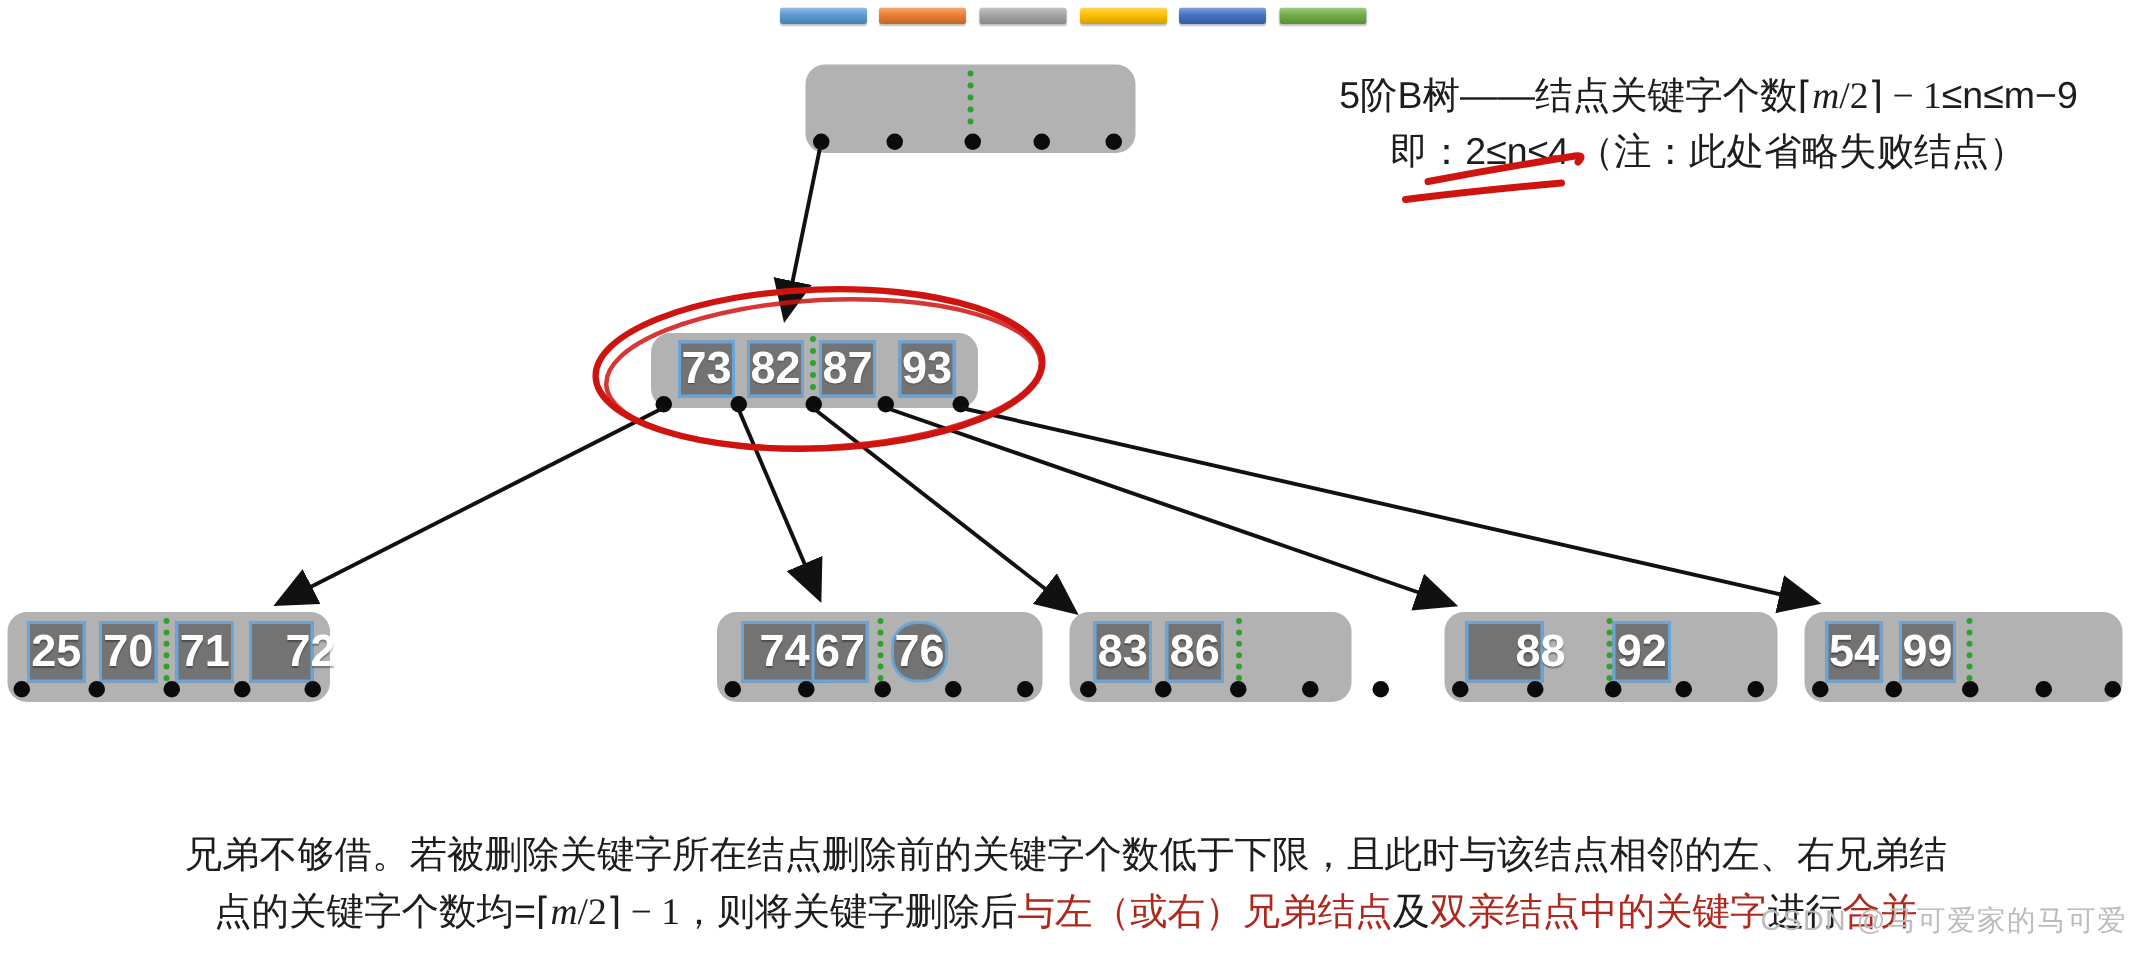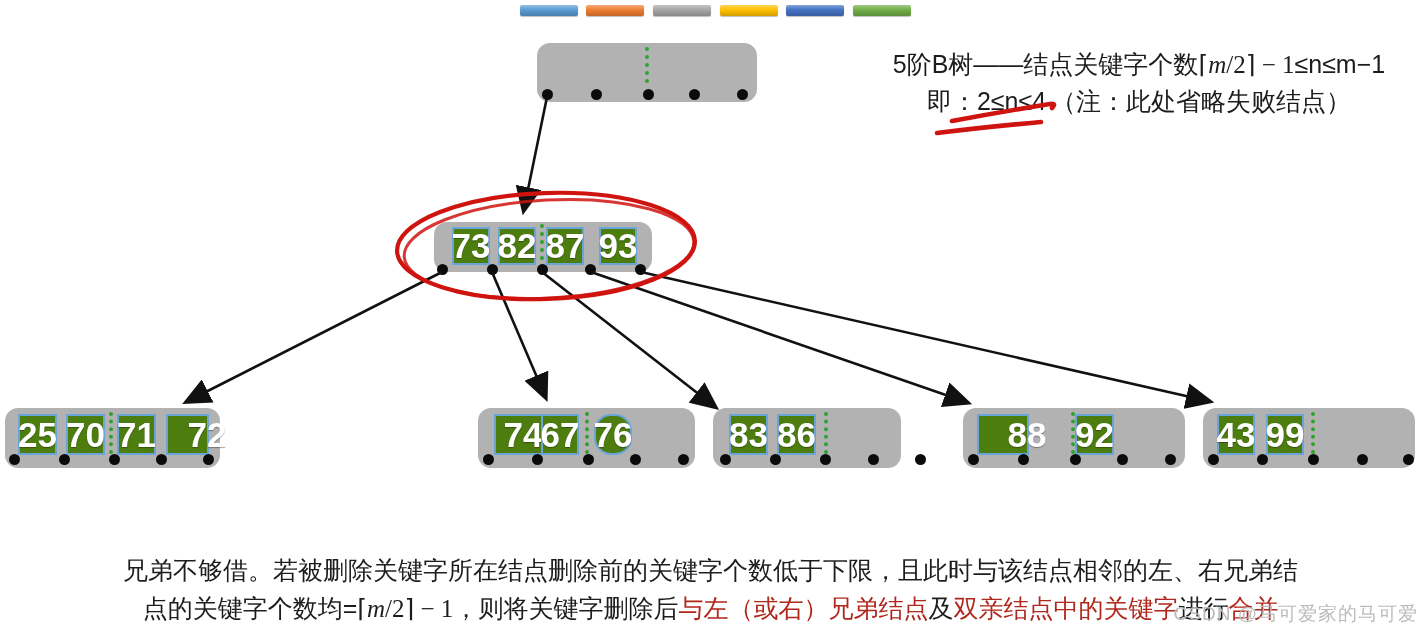--- a/index.html
+++ b/index.html
@@ -1,22 +1,22 @@
 <!DOCTYPE html>
 <html><head>
 <meta charset="utf-8">
 <style>
   html,body{margin:0;padding:0;background:#fff;}
   .stage{position:relative;width:1421px;height:635px;background:#ffffff;overflow:hidden;
          font-family:"Liberation Sans",sans-serif;color:#1d1d1f;}
   .bar{position:absolute;top:5px;width:58px;height:11px;border-radius:2px;
        box-shadow:0 1px 1px rgba(0,0,0,.25);}
   .node{position:absolute;background:#b2b2b2;border-radius:13px;}
-  .key{position:absolute;background:#4d7c0f;border:2px solid #69a5d7;color:#ffffff;
-       font-weight:bold;font-size:35px;display:flex;align-items:center;justify-content:center;
+  .key{position:absolute;background:#737373;border:2px solid #69a5d7;color:#ffffff;
+       font-weight:bold;font-size:30px;display:flex;align-items:center;justify-content:center;
        box-sizing:border-box;text-shadow:0 1px 1px rgba(0,0,0,.35);}
   .divider{position:absolute;width:0;border-left:4px dotted #2fa12f;}
   .dot{position:absolute;width:11px;height:11px;border-radius:50%;background:#0b0b0b;}
   .title{position:absolute;left:856px;top:46px;width:566px;text-align:center;
          font-size:25px;line-height:37px;white-space:nowrap;}
   .footer{position:absolute;left:0;top:551px;width:1421px;text-align:center;
           font-size:25px;line-height:38px;white-space:nowrap;}
   .math{font-family:"Liberation Serif",serif;}
   .math i{font-style:italic;}
   .red{color:#b0271c;}
@@ -32,21 +32,21 @@
   <div>
       <div class="bar" style="left: 520px; background-color: rgb(91, 155, 213); background-image: linear-gradient(rgba(255, 255, 255, 0.35), rgba(255, 255, 255, 0) 45%, rgba(0, 0, 0, 0.18));"></div>
       <div class="bar" style="left: 586px; background-color: rgb(237, 125, 49); background-image: linear-gradient(rgba(255, 255, 255, 0.35), rgba(255, 255, 255, 0) 45%, rgba(0, 0, 0, 0.18));"></div>
       <div class="bar" style="left: 653px; background-color: rgb(165, 165, 165); background-image: linear-gradient(rgba(255, 255, 255, 0.35), rgba(255, 255, 255, 0) 45%, rgba(0, 0, 0, 0.18));"></div>
       <div class="bar" style="left: 720px; background-color: rgb(255, 192, 0); background-image: linear-gradient(rgba(255, 255, 255, 0.35), rgba(255, 255, 255, 0) 45%, rgba(0, 0, 0, 0.18));"></div>
       <div class="bar" style="left: 786px; background-color: rgb(68, 114, 196); background-image: linear-gradient(rgba(255, 255, 255, 0.35), rgba(255, 255, 255, 0) 45%, rgba(0, 0, 0, 0.18));"></div>
       <div class="bar" style="left: 853px; background-color: rgb(112, 173, 71); background-image: linear-gradient(rgba(255, 255, 255, 0.35), rgba(255, 255, 255, 0) 45%, rgba(0, 0, 0, 0.18));"></div>
     </div>
 
   <div class="title">
-    <div><span>5阶B树——结点关键字个数</span><span class="math"><span>⌈</span><i>m</i><span>/2⌉ − 1</span></span><span>≤n≤m−1</span></div>
+    <div><span>5阶B树——结点关键字个数</span><span class="math"><span>⌈</span><i>m</i><span>/2⌉ − 1</span></span><span>≤n≤m−9</span></div>
     <div><span>即：</span><span>2≤n≤4</span><span> </span><span>（注：此处省略失败结点）</span></div>
   </div>
 
   <div>
       <div class="node" style="left: 537px; top: 43px; width: 220px; height: 59px;">
         <div class="divider" style="left: 108px; top: 4px; height: 36px;"></div>
         <div class="dot" style="left: 5px; top: 46px;"></div>
         <div class="dot" style="left: 54px; top: 46px;"></div>
         <div class="dot" style="left: 106px; top: 46px;"></div>
         <div class="dot" style="left: 152px; top: 46px;"></div>
@@ -101,21 +101,21 @@
         <div class="key" style="left: 14px; top: 6px; width: 39px; height: 41px; padding-left: 48px;">88</div>
         <div class="key" style="left: 64px; top: 6px; width: 39px; height: 41px; margin-left: 48px;">92</div>
         <div class="divider" style="left: 108px; top: 4px; height: 42px;"></div>
         <div class="dot" style="left: 5px; top: 46px;"></div>
         <div class="dot" style="left: 55px; top: 46px;"></div>
         <div class="dot" style="left: 107px; top: 46px;"></div>
         <div class="dot" style="left: 154px; top: 46px;"></div>
         <div class="dot" style="left: 202px; top: 46px;"></div>
       </div>
       <div class="node" style="left: 1203px; top: 408px; width: 212px; height: 60px;">
-        <div class="key" style="left: 14px; top: 6px; width: 38px; height: 41px;">43</div>
+        <div class="key" style="left: 14px; top: 6px; width: 38px; height: 41px;">54</div>
         <div class="key" style="left: 63px; top: 6px; width: 38px; height: 41px;">99</div>
         <div class="divider" style="left: 108px; top: 4px; height: 42px;"></div>
         <div class="dot" style="left: 5px; top: 46px;"></div>
         <div class="dot" style="left: 54px; top: 46px;"></div>
         <div class="dot" style="left: 105px; top: 46px;"></div>
         <div class="dot" style="left: 154px; top: 46px;"></div>
         <div class="dot" style="left: 200px; top: 46px;"></div>
       </div>
     </div>
 

